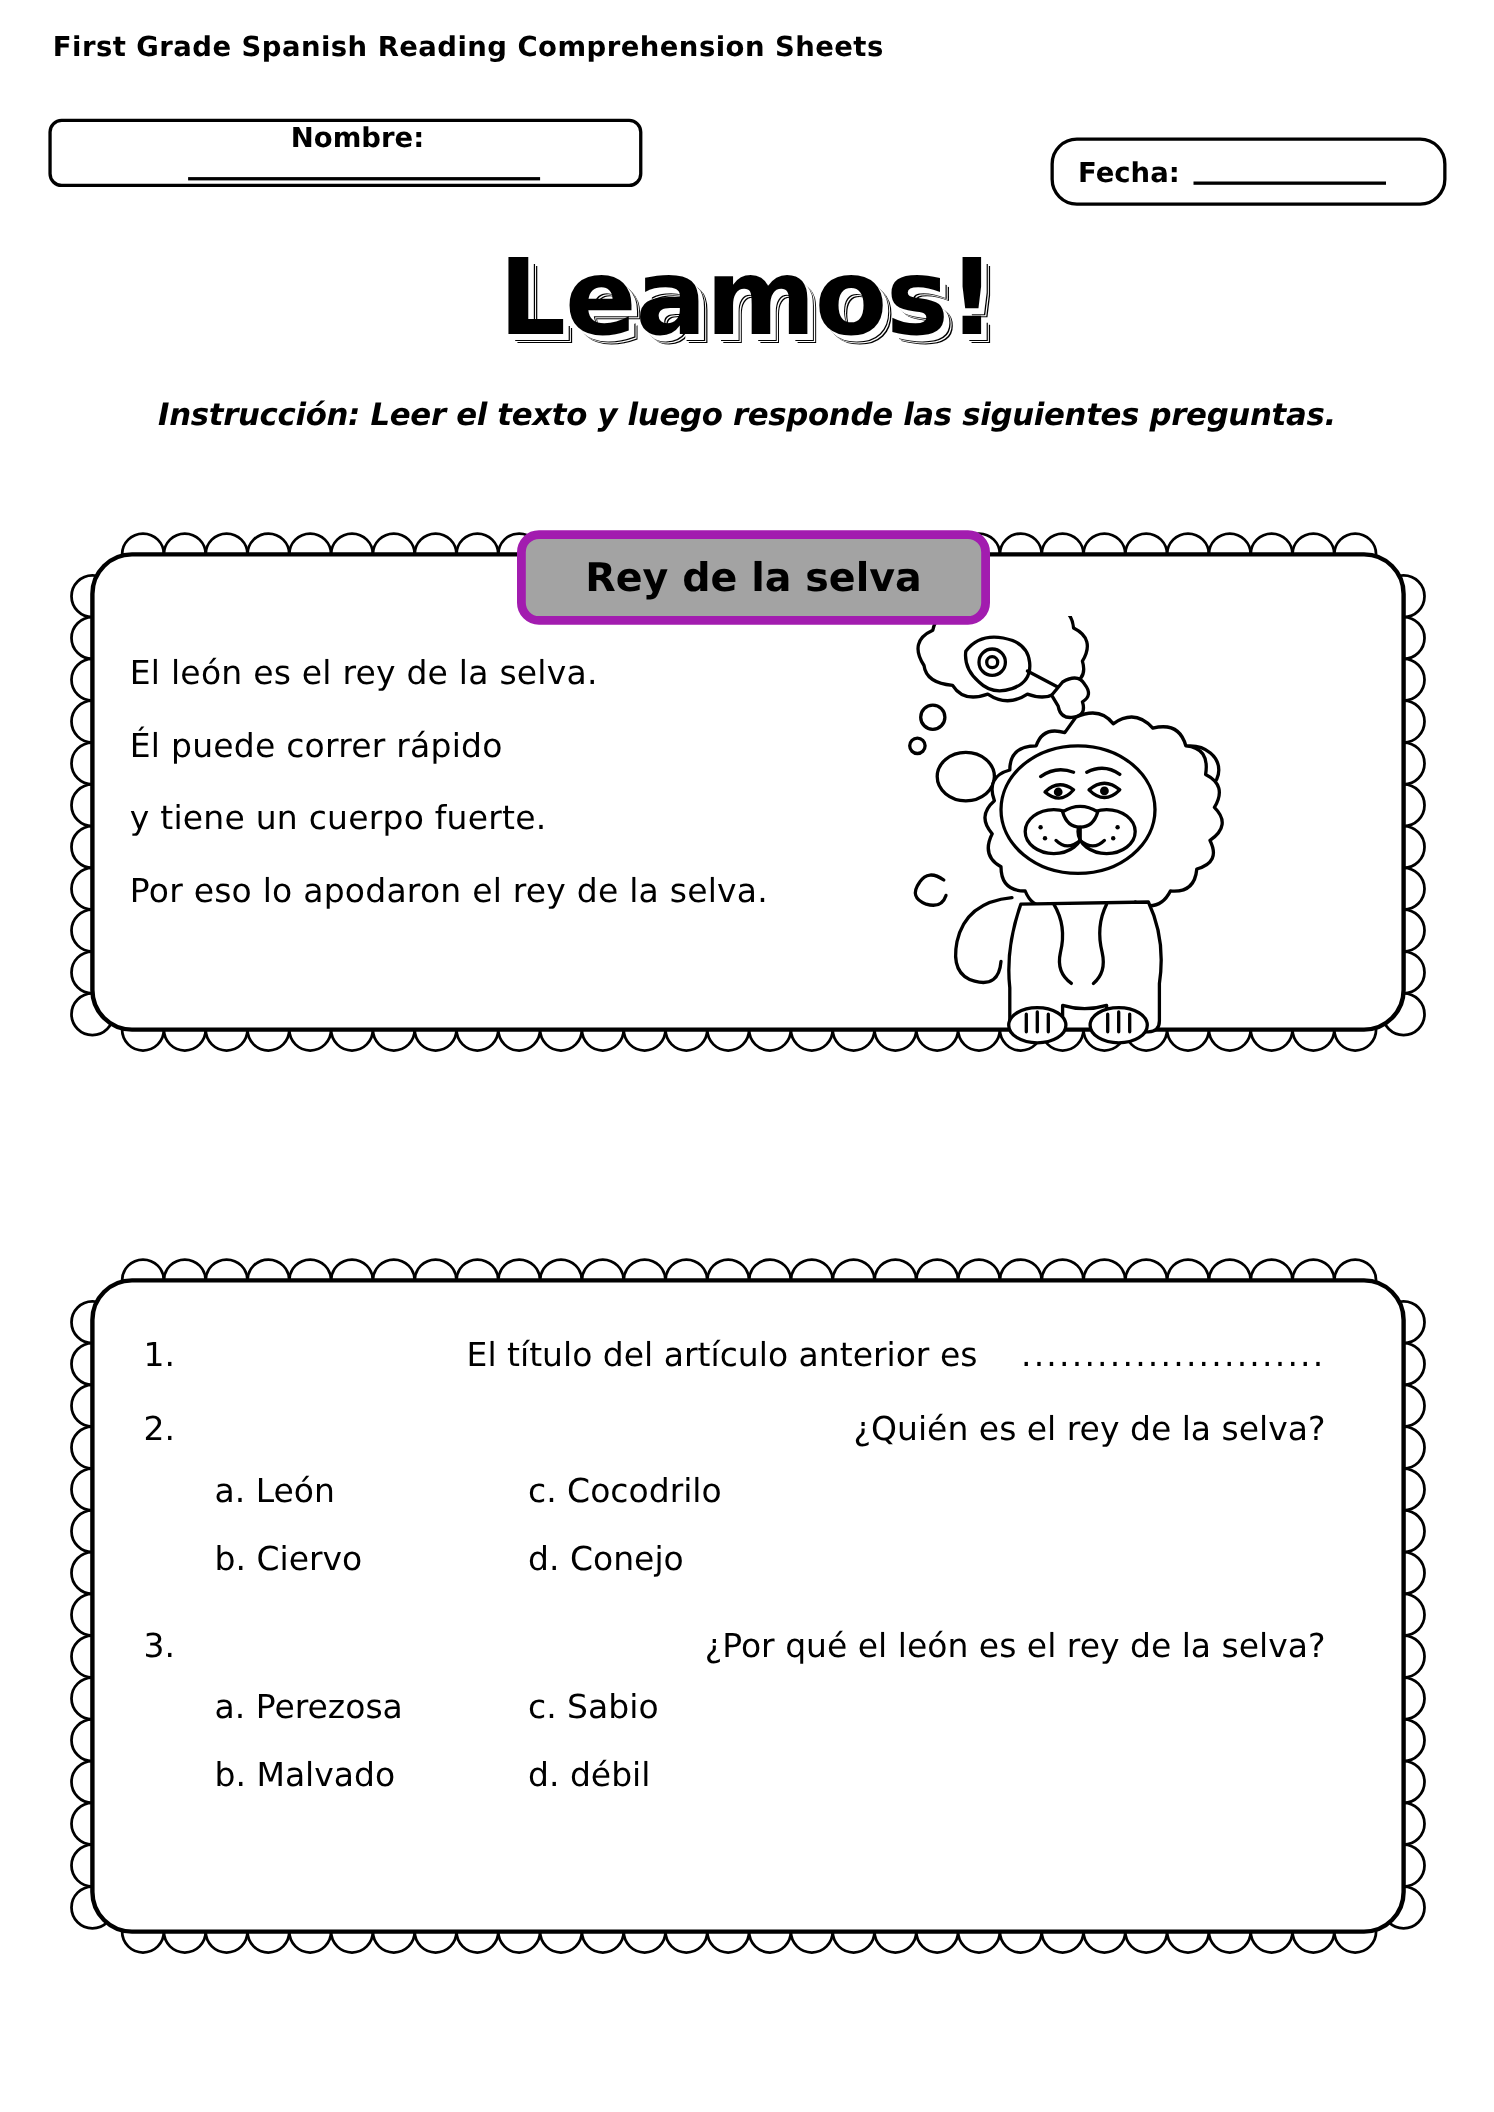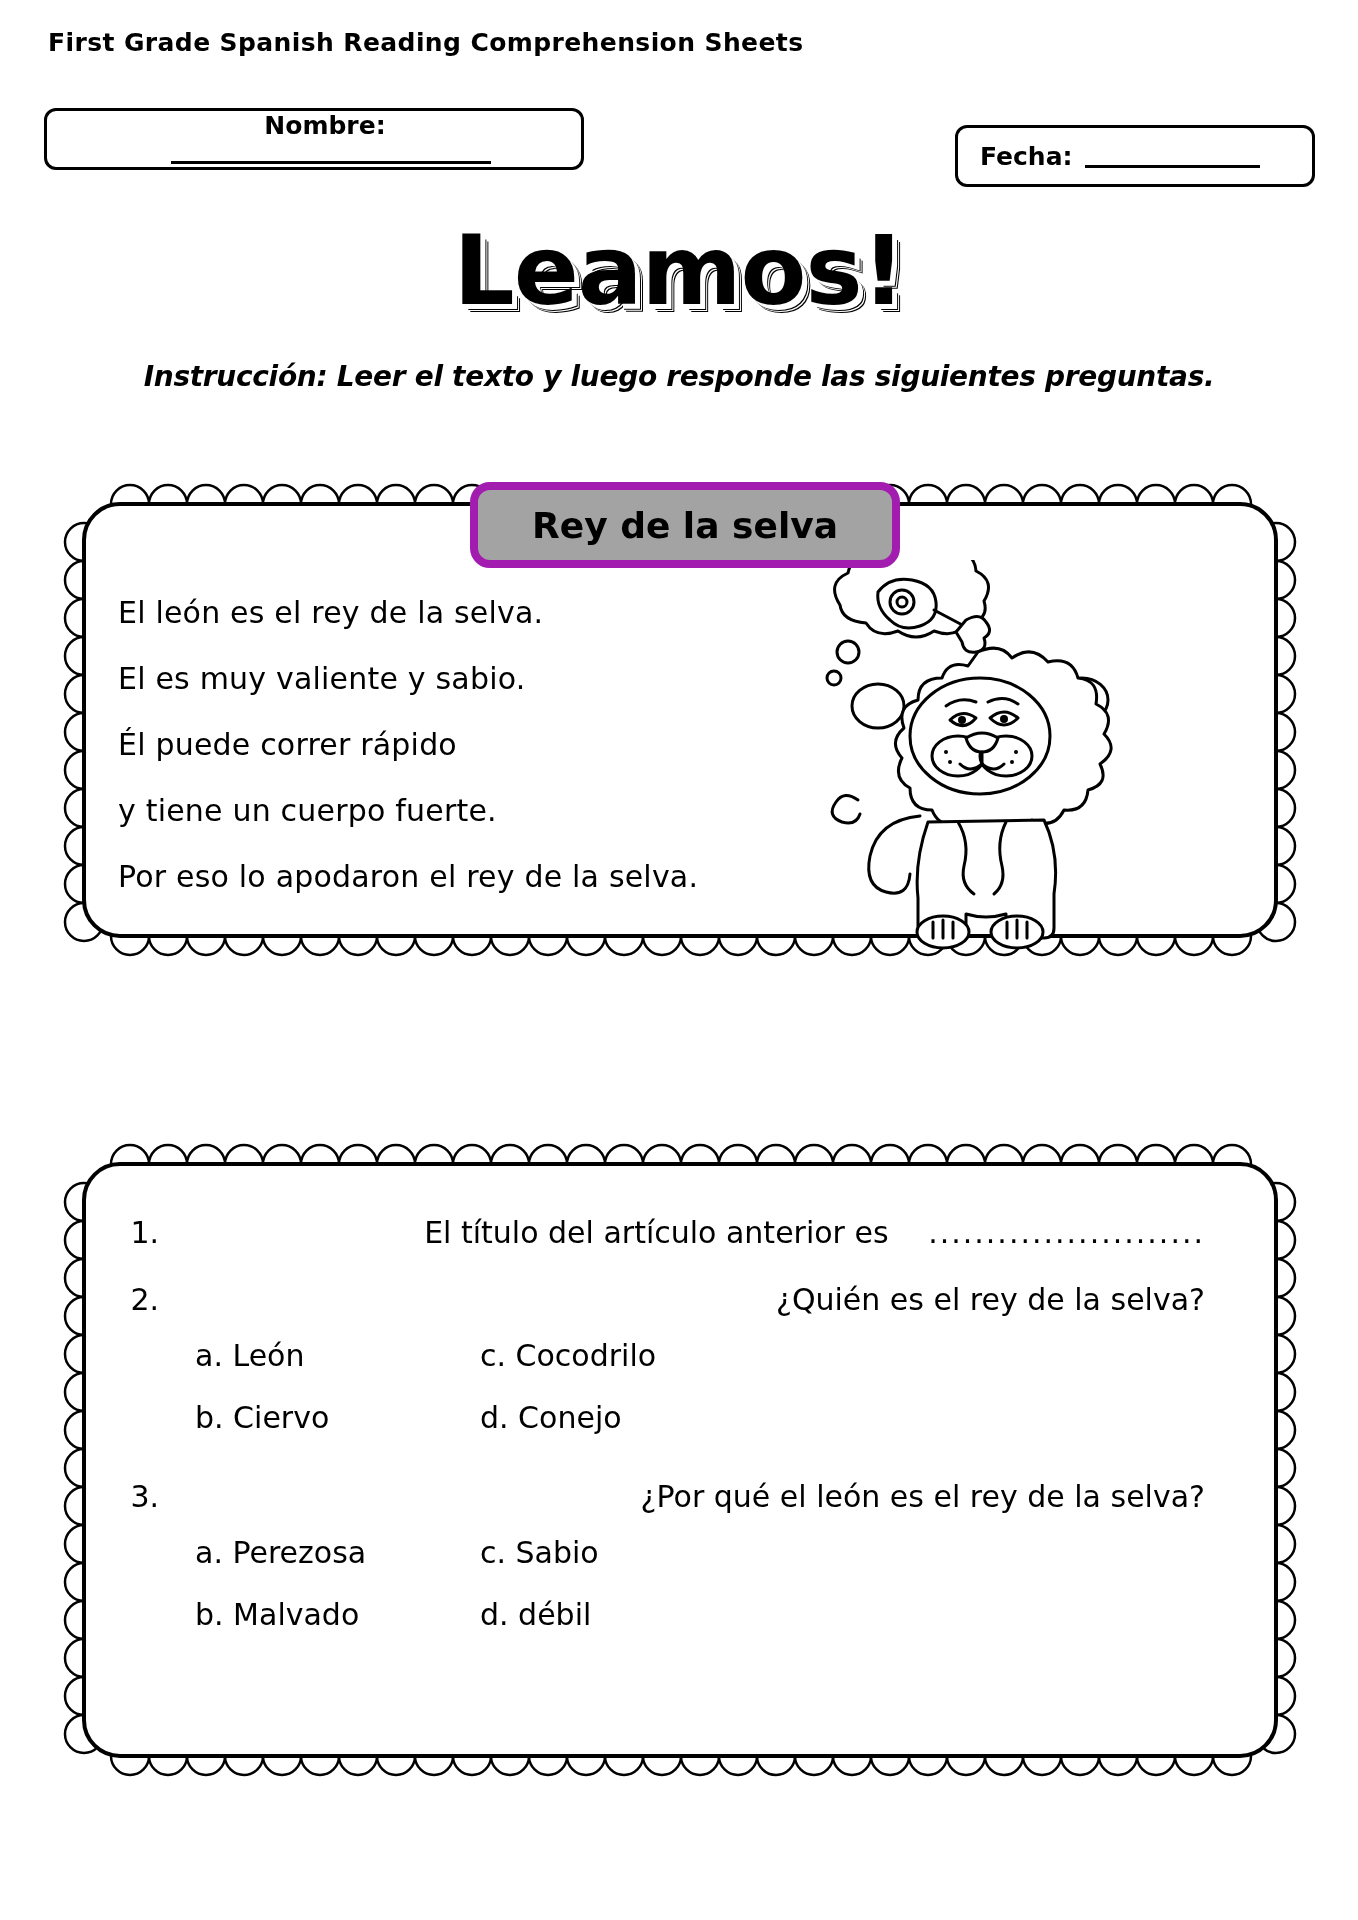--- a/index.html
+++ b/index.html
@@ -41,21 +41,21 @@
     padding-left: 22px;
     flex-direction: column;
   }
   .date-box {
     position: absolute;
     top: 125px;
     left: 955px;
     width: 360px;
     height: 62px;
     border: 3px solid #000;
-    border-radius: 12px;
+    border-radius: 24px;
     display: flex;
     align-items: center;
     padding-left: 22px;
   }
   .field-label {
     font-weight: bold;
     font-size: 25px;
     font-family: "DejaVu Sans", sans-serif;
   }
   .field-rule {
@@ -319,21 +319,20 @@
   </svg>
   <div class="panel-inner"></div>
 </div>
 
 <div class="passage-title-box">
   <span class="passage-title-text">Rey de la selva</span>
 </div>
 
 <div class="passage-lines">
   <div class="line">El león es el rey de la selva.</div>
-  <div class="line">El es muy valiente y sabio.</div>
   <div class="line">Él puede correr rápido</div>
   <div class="line">y tiene un cuerpo fuerte.</div>
   <div class="line">Por eso lo apodaron el rey de la selva.</div>
 </div>
 
 <svg class="lion-art" viewBox="0 0 470 400">
   <g fill="#fff" stroke="#000" stroke-width="3" stroke-linejoin="round" stroke-linecap="round">
 
     <path d="M40 45 q-14 -22 8 -32 q4 -20 28 -16 q14 -18 36 -6 q20 -16 38 4 q24 -6 26 16 q20 10 8 30 q6 20 -18 22 q-10 16 -32 8 q-18 12 -36 0 q-22 8 -32 -8 q-24 -2 -26 -18 Z"></path>
 

